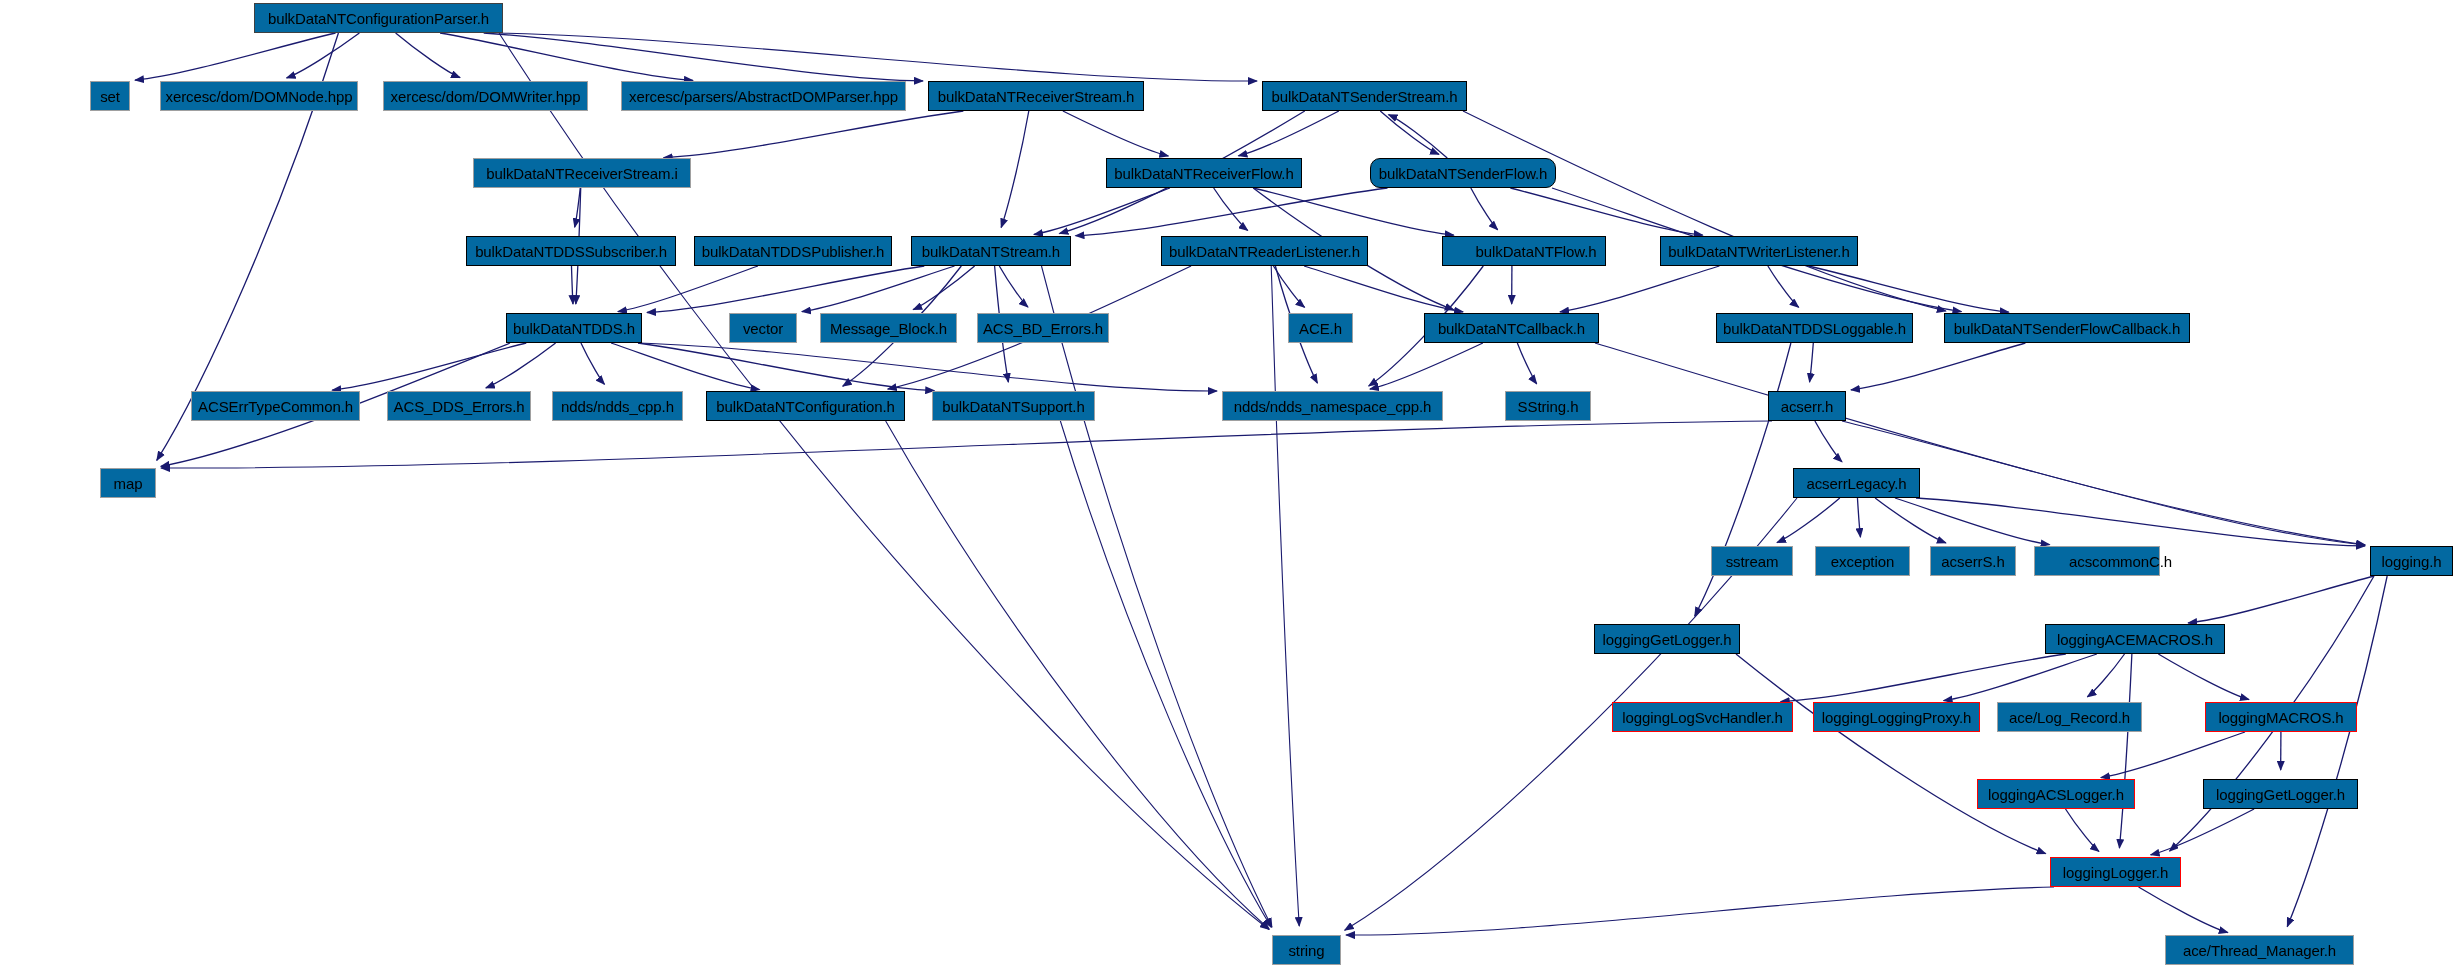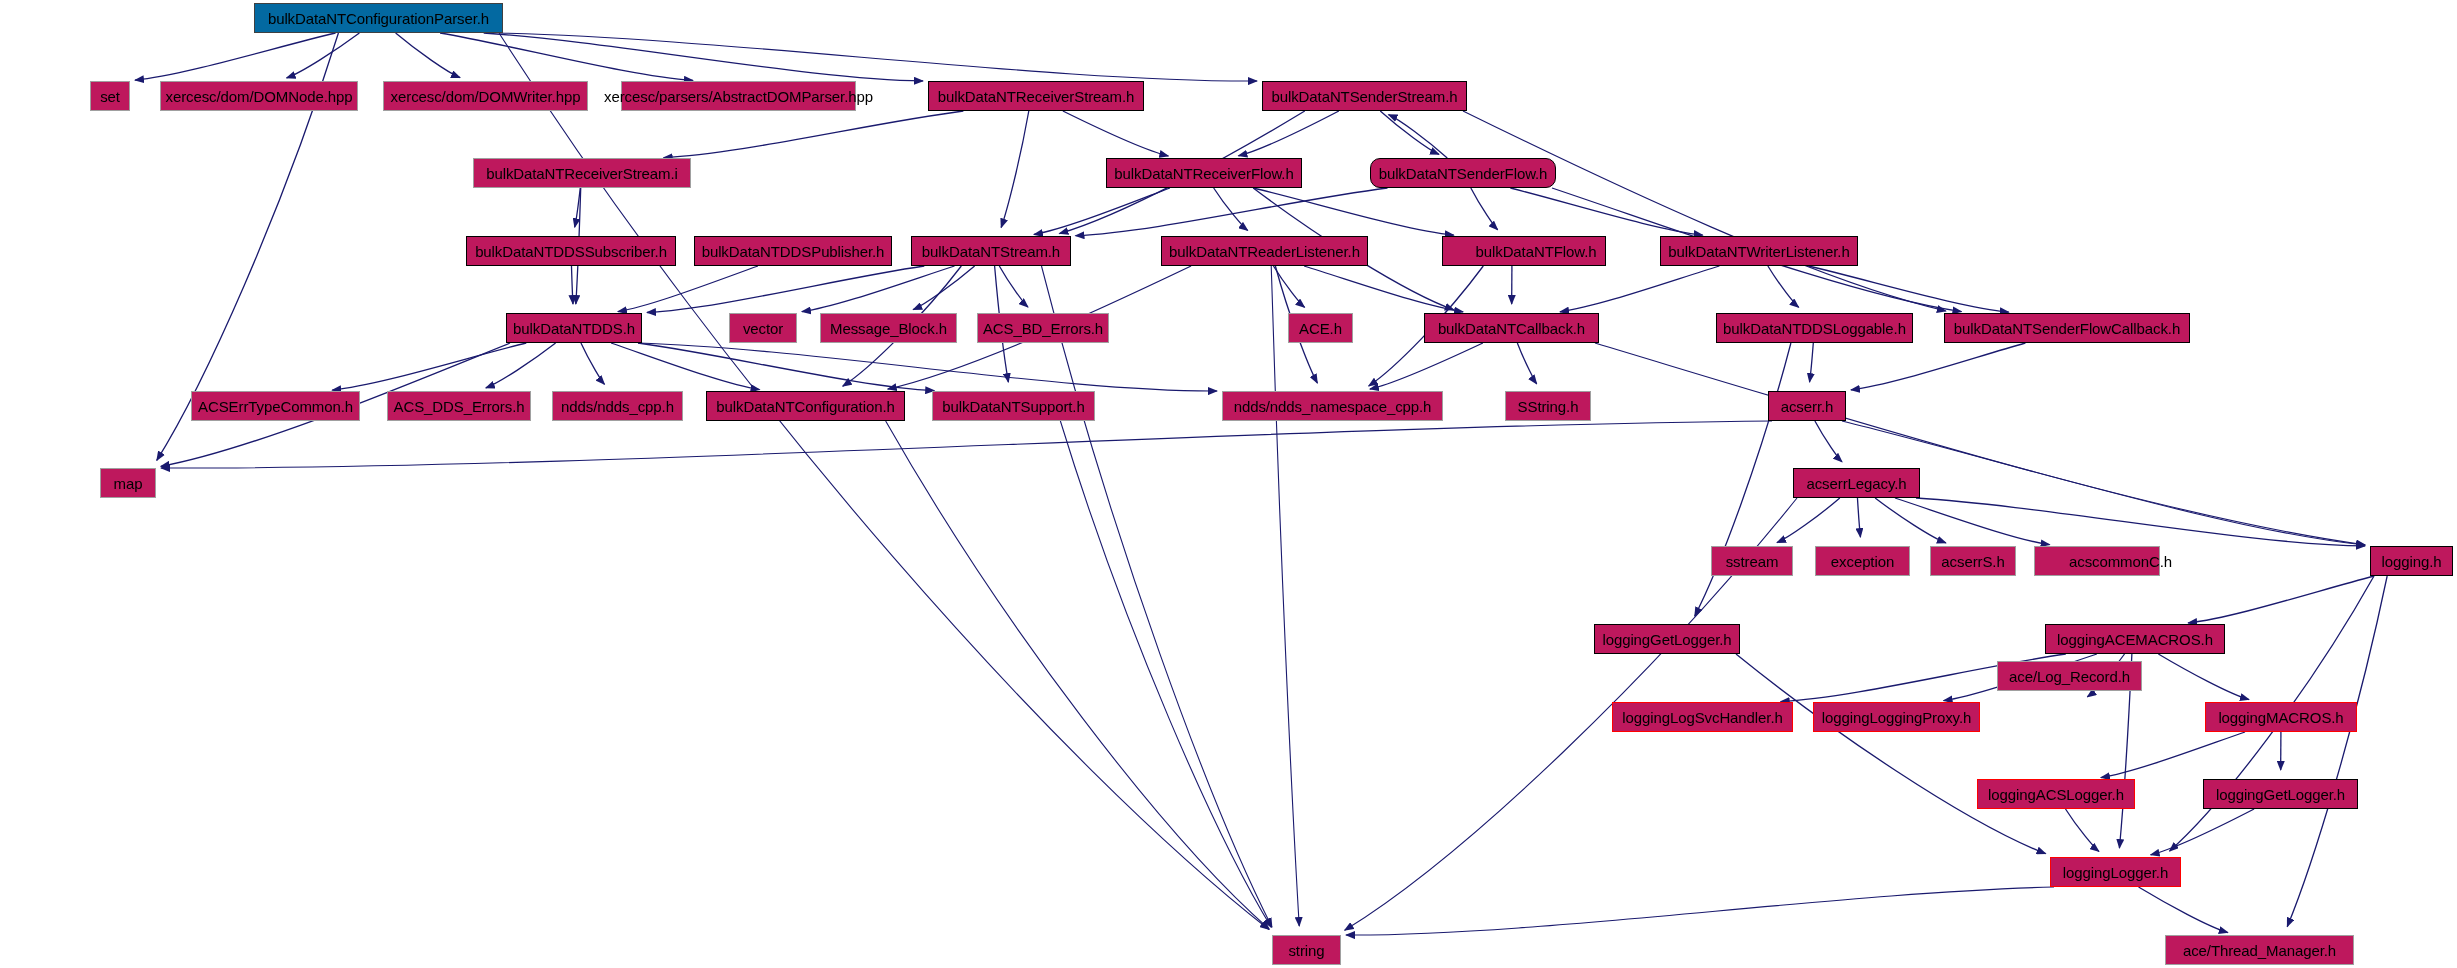--- a/index.html
+++ b/index.html
@@ -31,21 +31,21 @@
     width: 2457px;
     height: 968px;
   }
   .node {
     position: absolute;
     box-sizing: border-box;
     display: flex;
     align-items: center;
     justify-content: center;
     white-space: nowrap;
-    background: #be185d;
+    background: #0369a1;
     border: 1px solid #a0a0a0;
     color: #000000;
     font-size: 15px;
     line-height: 1;
     height: 30px;
     letter-spacing: -0.1px;
   }
   .node.strong {
     border: 1.6px solid #000000;
   }
@@ -164,21 +164,21 @@
       </div>
       <div class="node" style="left: 90px; top: 81px; width: 40px;">
         <span class="label">set</span>
       </div>
       <div class="node" style="left: 160px; top: 81px; width: 198px;">
         <span class="label">xercesc/dom/DOMNode.hpp</span>
       </div>
       <div class="node" style="left: 383px; top: 81px; width: 205px;">
         <span class="label">xercesc/dom/DOMWriter.hpp</span>
       </div>
-      <div class="node" style="left: 621px; top: 81px; width: 235px;">
+      <div class="node" style="left: 621px; top: 81px; width: 285px;">
         <span class="label">xercesc/parsers/AbstractDOMParser.hpp</span>
       </div>
       <div class="node strong" style="left: 928px; top: 81px; width: 216px;">
         <span class="label">bulkDataNTReceiverStream.h</span>
       </div>
       <div class="node strong" style="left: 1262px; top: 81px; width: 205px;">
         <span class="label">bulkDataNTSenderStream.h</span>
       </div>
       <div class="node" style="left: 473px; top: 158px; width: 218px;">
         <span class="label">bulkDataNTReceiverStream.i</span>
@@ -281,21 +281,21 @@
       </div>
       <div class="node strong" style="left: 2045px; top: 624px; width: 180px;">
         <span class="label">loggingACEMACROS.h</span>
       </div>
       <div class="node red" style="left: 1612px; top: 702px; width: 181px;">
         <span class="label">loggingLogSvcHandler.h</span>
       </div>
       <div class="node red" style="left: 1813px; top: 702px; width: 167px;">
         <span class="label">loggingLoggingProxy.h</span>
       </div>
-      <div class="node" style="left: 1997px; top: 661px; width: 145px;">
+      <div class="node" style="left: 1997px; top: 702px; width: 145px;">
         <span class="label">ace/Log_Record.h</span>
       </div>
       <div class="node red" style="left: 2205px; top: 702px; width: 152px;">
         <span class="label">loggingMACROS.h</span>
       </div>
       <div class="node red" style="left: 1977px; top: 779px; width: 158px;">
         <span class="label">loggingACSLogger.h</span>
       </div>
       <div class="node strong" style="left: 2203px; top: 779px; width: 155px;">
         <span class="label">loggingGetLogger.h</span>

